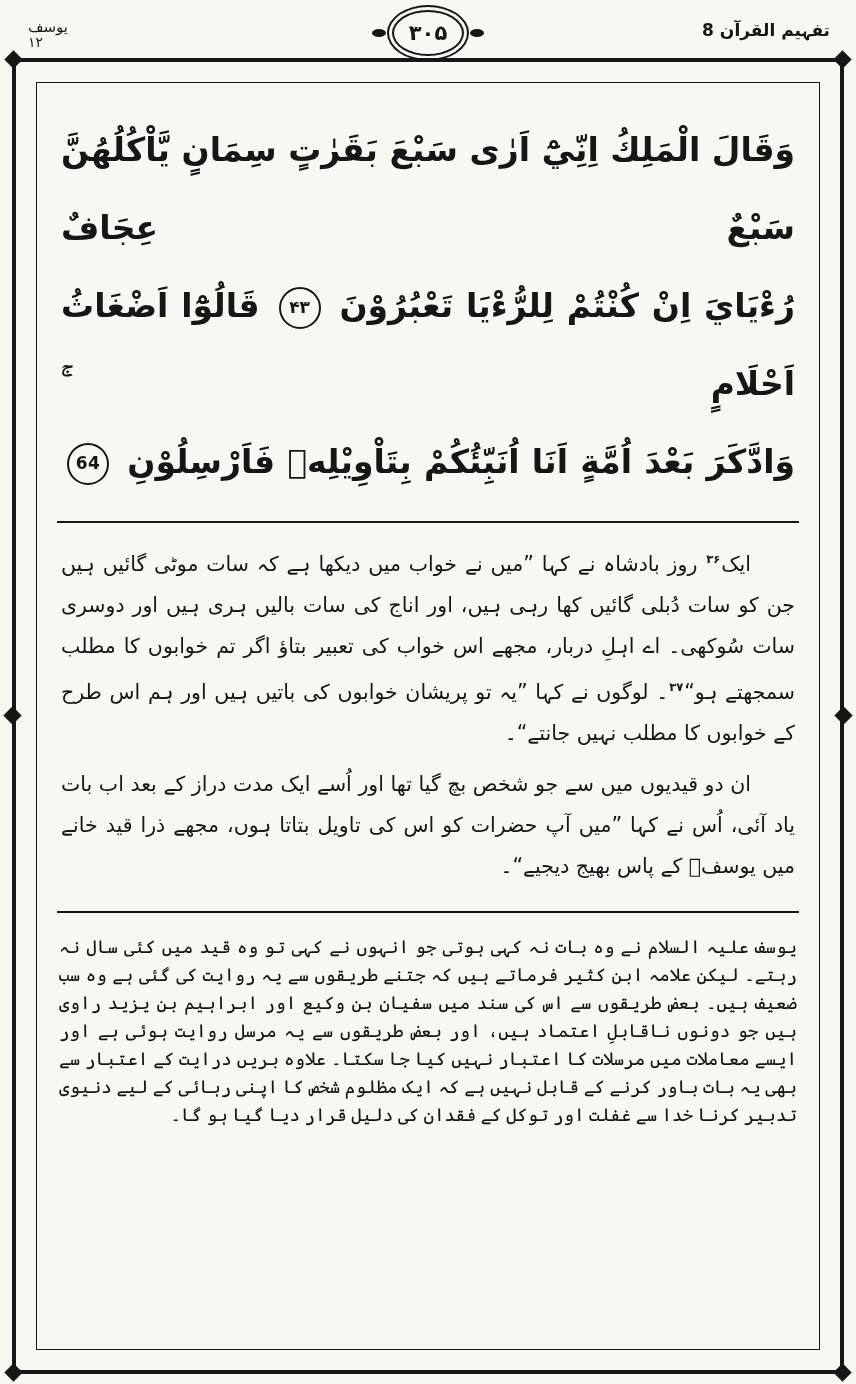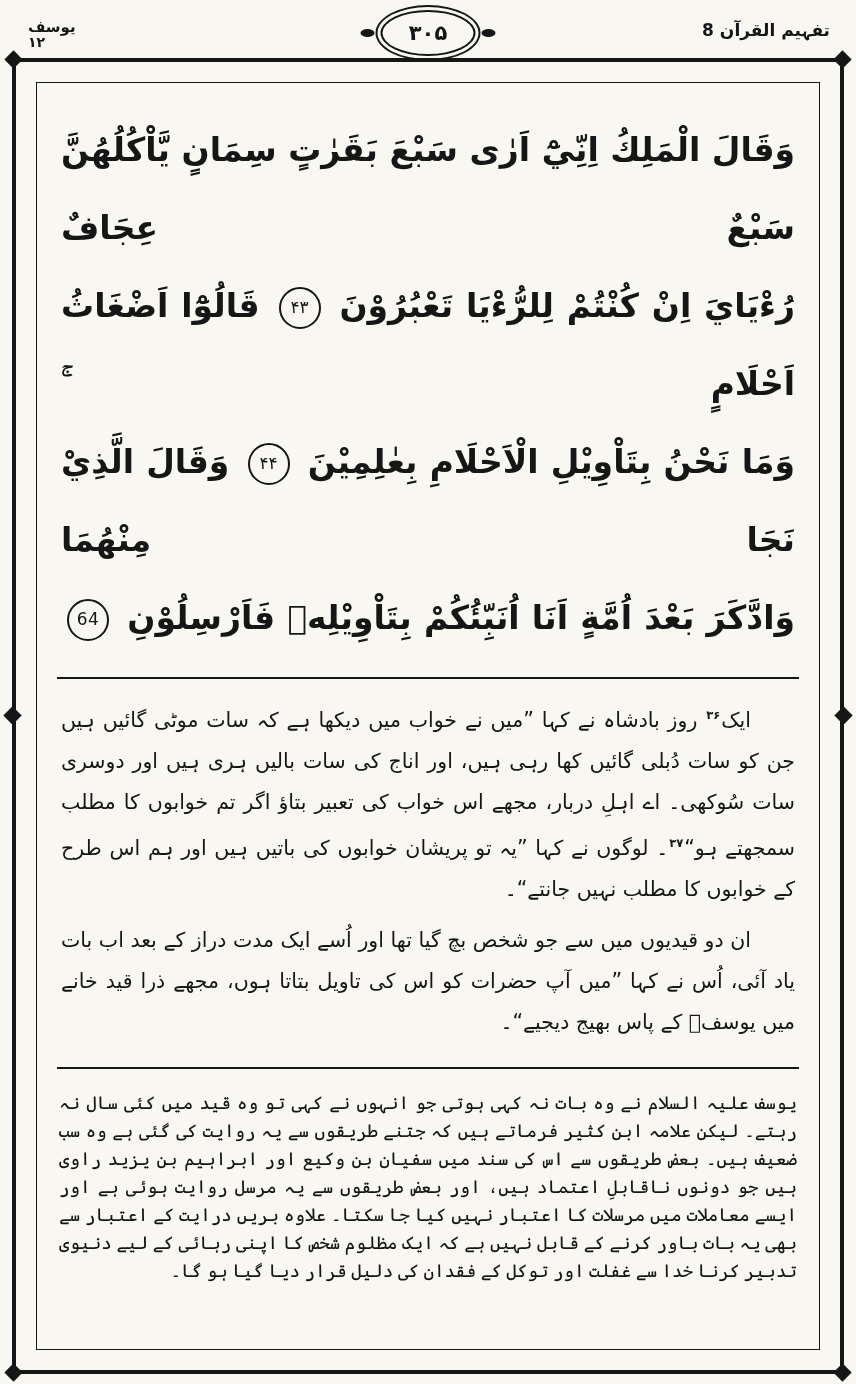--- a/index.html
+++ b/index.html
@@ -7,26 +7,26 @@
   body { font-family:"DejaVu Sans", sans-serif; color:#161616; }
 
   .page {
     position:relative; width:856px; height:1384px;
     background:#f8f7f2; overflow:hidden; direction:rtl;
   }
 
   
   .page-header { position:absolute; top:8px; right:22px; left:22px; height:48px; }
   .header-right { position:absolute; right:4px; top:12px; font-size:17px; font-weight:bold; }
-  .header-left  { position:absolute; left:6px; top:10px; font-size:15px; font-weight:bold; text-align:left; }
+  .header-left  { position:absolute; left:6px; top:10px; font-size:15px; font-weight:normal; text-align:left; }
   .header-left .left-num { display:block; font-size:14px; margin-top:-2px; margin-right:10px; }
 
   .medallion {
     position:absolute; left:50%; top:2px; transform:translateX(-50%);
-    width:95px; height:46px; background:#f8f7f2;
+    width:72px; height:46px; background:#f8f7f2;
     border:2.5px solid #161616; border-radius:50%;
     box-shadow:0 0 0 3px #f8f7f2, 0 0 0 5px #161616;
     display:flex; align-items:center; justify-content:center;
   }
   .medallion-num { font-size:21px; font-weight:bold; }
   .medallion-wing {
     position:absolute; top:50%; width:14px; height:8px; background:#161616;
     border-radius:50%; transform:translateY(-50%);
   }
   .medallion-wing.wleft  { left:-22px; }
@@ -55,21 +55,21 @@
   
   .quran { padding:18px 4px 10px; }
   .quran-line {
     font-size:33px; font-weight:bold; line-height:78px;
     text-align:justify; text-align-last:justify;
     letter-spacing:0.5px;
   }
   .ayah-num {
     display:inline-flex; align-items:center; justify-content:center;
     width:42px; height:42px; border:2.5px solid #161616; border-radius:50%;
-    font-size:17px; font-weight:normal; vertical-align:middle;
+    font-size:17px; font-weight:bold; vertical-align:middle;
     line-height:1; margin:0 6px;
   }
 
   
   .divider { border-top:2.5px solid #161616; margin:10px 0 10px; }
   .divider.thin { border-top-width:2px; }
 
   
   .translation { font-size:20.5px; line-height:41px; text-align:justify; padding:6px 4px 4px; }
   .translation p { text-indent:44px; margin-bottom:10px; }
@@ -112,25 +112,20 @@
       <section class="quran">
         <div class="quran-line">
           <span>وَقَالَ الْمَلِكُ اِنِّيْٓ اَرٰى سَبْعَ بَقَرٰتٍ سِمَانٍ يَّاْكُلُهُنَّ سَبْعٌ عِجَافٌ</span>
         </div>
         <div class="quran-line">
           <span>رُءْيَايَ اِنْ كُنْتُمْ لِلرُّءْيَا تَعْبُرُوْنَ</span>
           <span class="ayah-num">۴۳</span>
           <span>قَالُوْٓا اَضْغَاثُ اَحْلَامٍ ۚ</span>
         </div>
         <div class="quran-line">
-          <span>وَمَا نَحْنُ بِتَاْوِيْلِ الْاَحْلَامِ بِعٰلِمِيْنَ</span>
-          <span class="ayah-num">۴۴</span>
-          <span>وَقَالَ الَّذِيْ نَجَا مِنْهُمَا</span>
-        </div>
-        <div class="quran-line">
           <span>وَادَّكَرَ بَعْدَ اُمَّةٍ اَنَا اُنَبِّئُكُمْ بِتَاْوِيْلِهٖ فَاَرْسِلُوْنِ</span>
           <span class="ayah-num">64</span>
           <span></span>
         </div>
       </section>
 
       <div class="divider"></div>
 
       <section class="translation">
         <p><span>ایک</span><sup class="note-ref">۳۶</sup>

